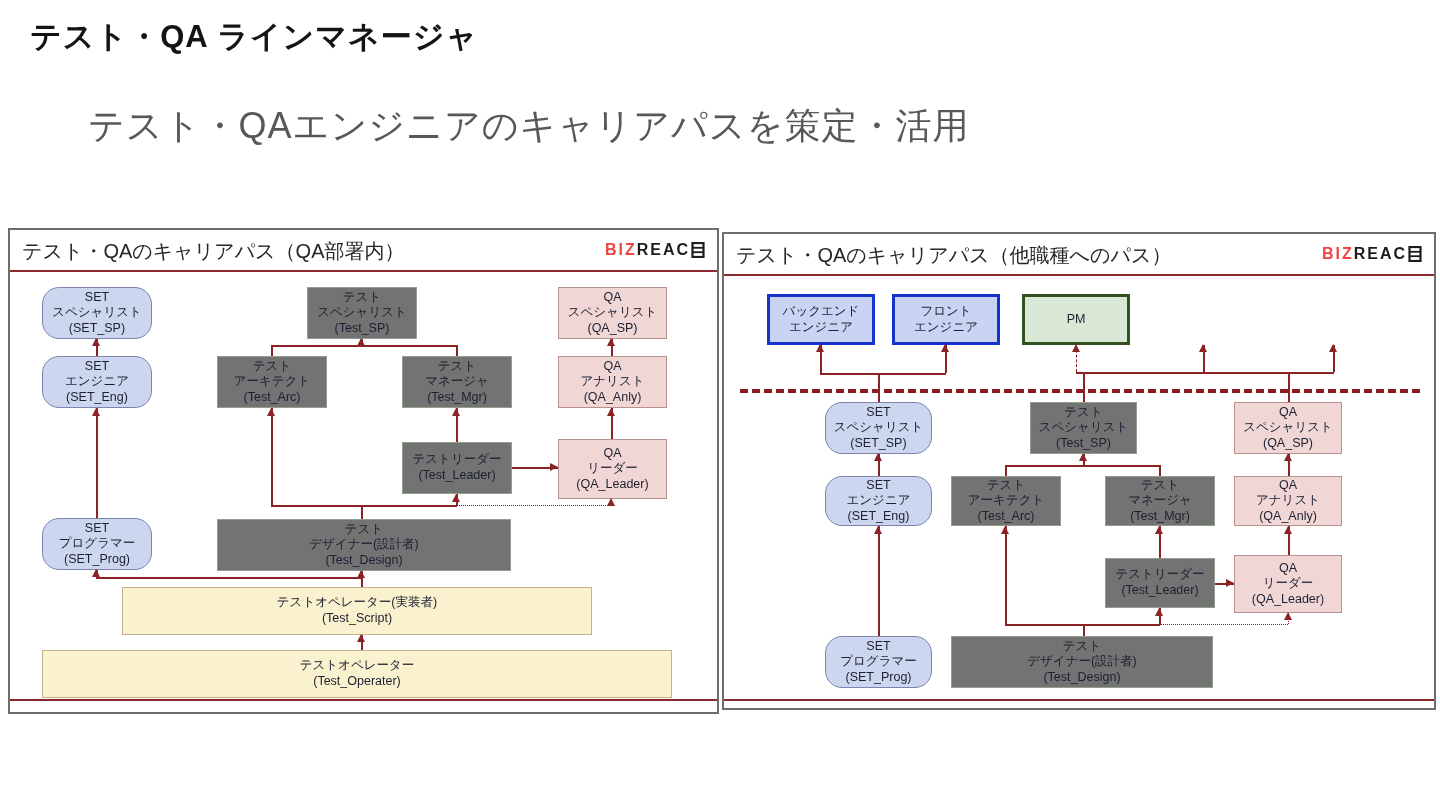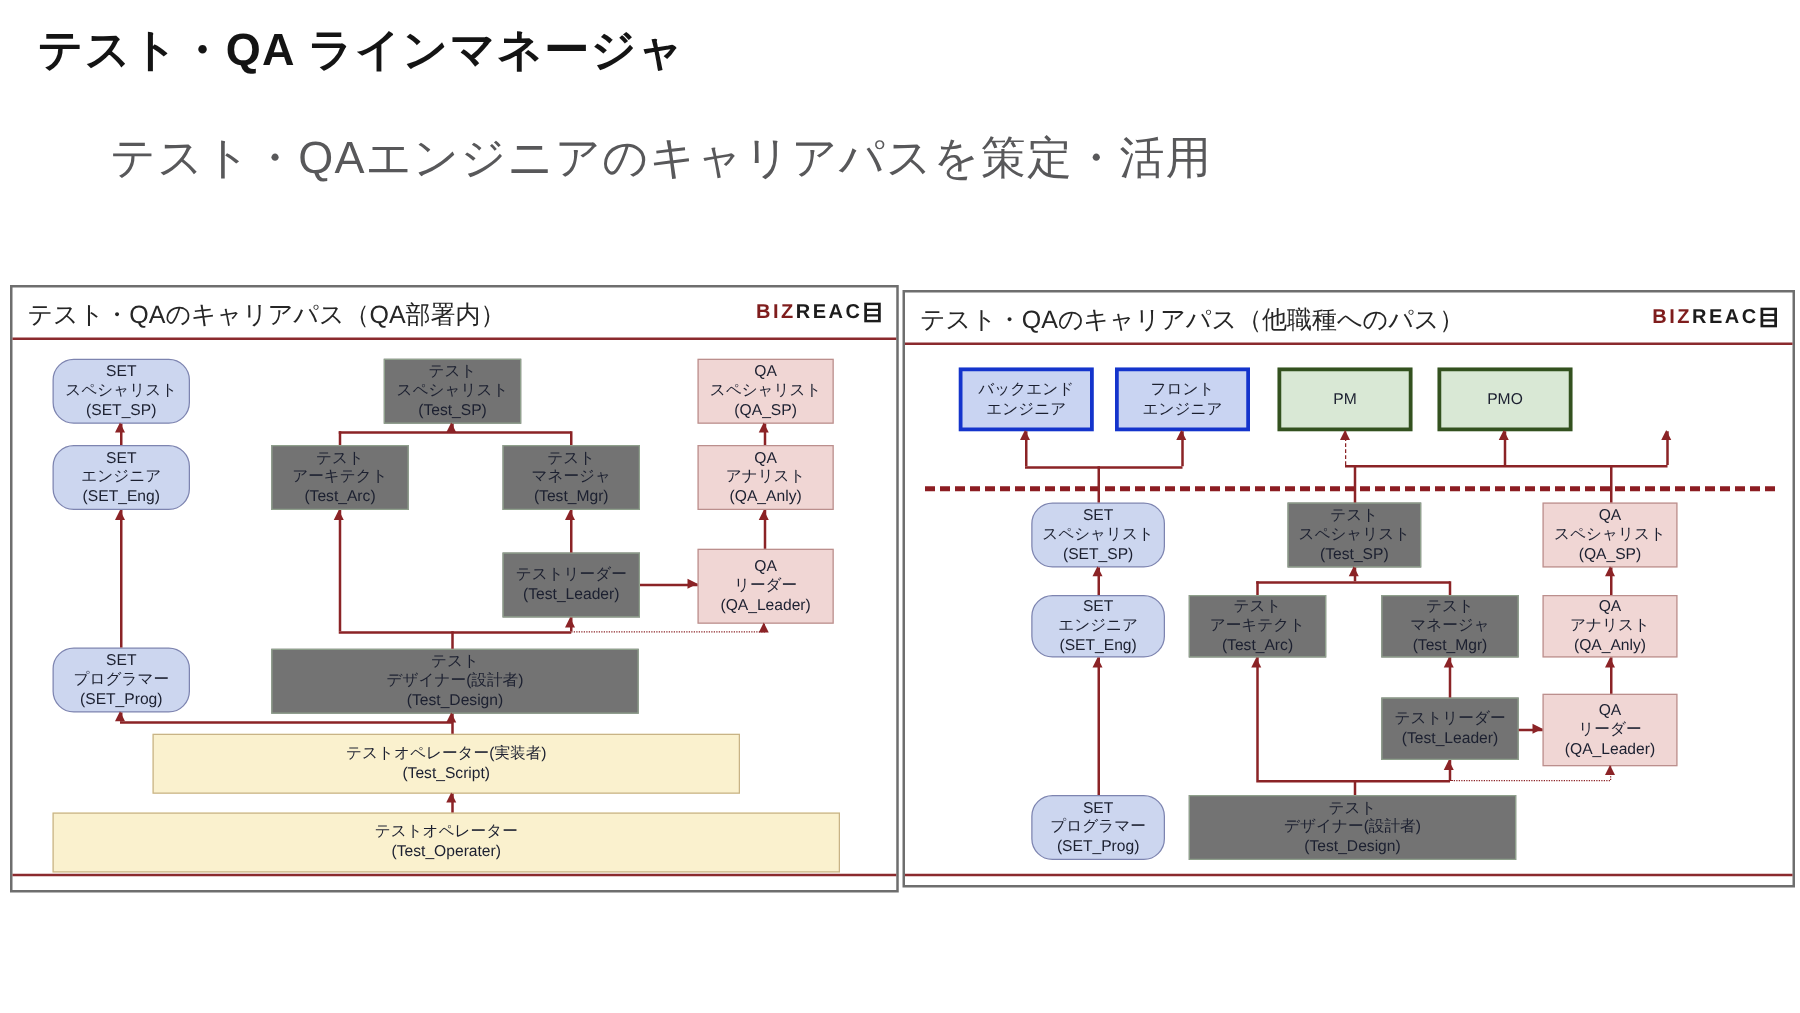--- a/index.html
+++ b/index.html
@@ -1,30 +1,30 @@
 <!DOCTYPE html>
 <html><head>
 <meta charset="utf-8">
 <style>
   html,body{margin:0;padding:0;background:#ffffff;}
   body{width:1440px;height:810px;position:relative;overflow:hidden;
        font-family:"Liberation Sans","DejaVu Sans",sans-serif;}
 
-  .page-title{position:absolute;left:30px;top:16px;font-size:36px;font-weight:bold;
+  .page-title{position:absolute;left:30px;top:16px;font-size:31px;font-weight:bold;
               color:#141414;letter-spacing:1px;}
   .page-subtitle{position:absolute;left:88px;top:102px;font-size:36px;font-weight:normal;
                  color:#58585a;letter-spacing:1px;}
 
   .panel{position:absolute;background:#ffffff;border:2px solid #6e6e6e;}
   .panel-heading{position:absolute;left:12px;top:8px;font-size:20px;color:#262626;}
   .rule{position:absolute;left:0;right:0;height:2px;background:#8b2a2e;}
 
   .logo{position:absolute;top:11px;display:flex;align-items:center;font-weight:bold;
         font-size:16px;letter-spacing:2px;}
-  .logo .biz{color:#7f1d1d;}
+  .logo .biz{color:#ef4444;}
   .logo .reach{color:#1c1c1c;}
   .logo svg{margin-left:1px;display:block;}
 
   .node{position:absolute;border:1px solid;display:flex;align-items:center;justify-content:center;
         text-align:center;font-size:12.5px;line-height:1.25;white-space:pre-line;color:#1c2030;
         box-sizing:border-box;}
   .t-blue{background:#ccd6ef;border-color:#7d84b0;border-radius:17px;}
   .t-green{background:#737373;border-color:#8fa08c;}
   .t-pink{background:#f0d6d4;border-color:#bb8f8d;}
   .t-yellow{background:#faf1ce;border-color:#c8b386;}
@@ -157,21 +157,20 @@
     </svg>
   </div>
   <div class="rule" style="top:40px;"></div>
   <div class="rule" style="bottom:7px;"></div>
 
   <div class="node t-blue-bold" style="left:43px;top:60px;width:108px;height:51px;">バックエンド
 エンジニア</div>
   <div class="node t-blue-bold" style="left:168px;top:60px;width:108px;height:51px;">フロント
 エンジニア</div>
   <div class="node t-green-bold" style="left:298px;top:60px;width:108px;height:51px;">PM</div>
-  <div class="node t-green-bold" style="left:426px;top:60px;width:108px;height:51px;">PMO</div>
 
   <div class="divider-dash" style="left:16px;top:155px;width:680px;"></div>
 
   <div class="node t-blue" style="left:101px;top:168px;width:107px;height:52px;">SET
 スペシャリスト
 (SET_SP)</div>
   <div class="node t-green" style="left:306px;top:168px;width:107px;height:52px;">テスト
 スペシャリスト
 (Test_SP)</div>
   <div class="node t-pink" style="left:510px;top:168px;width:108px;height:52px;">QA

